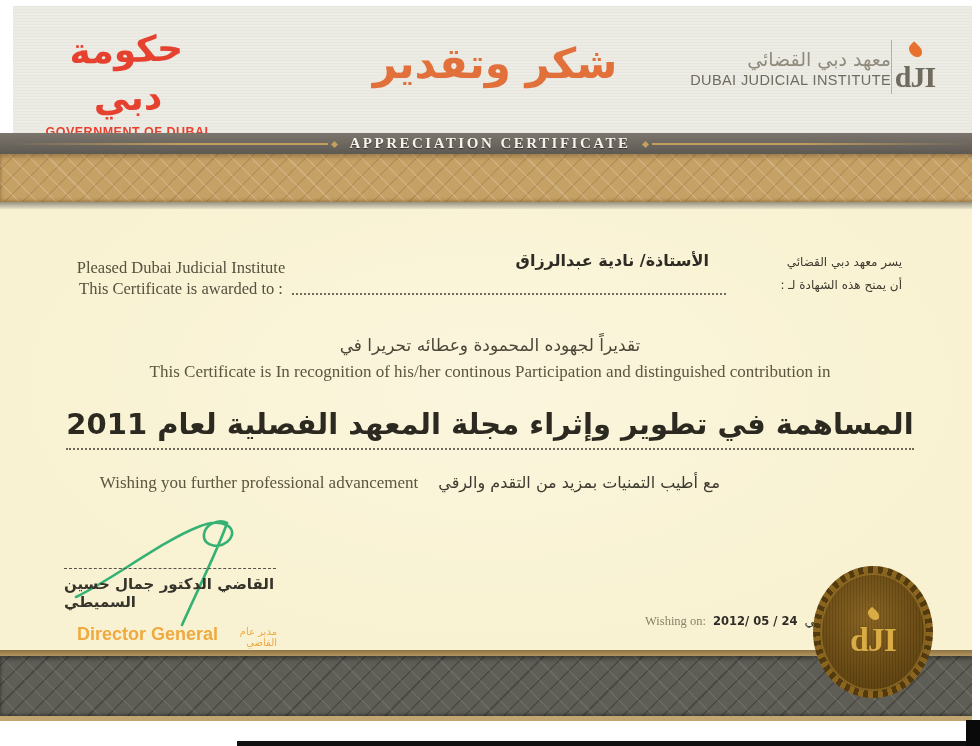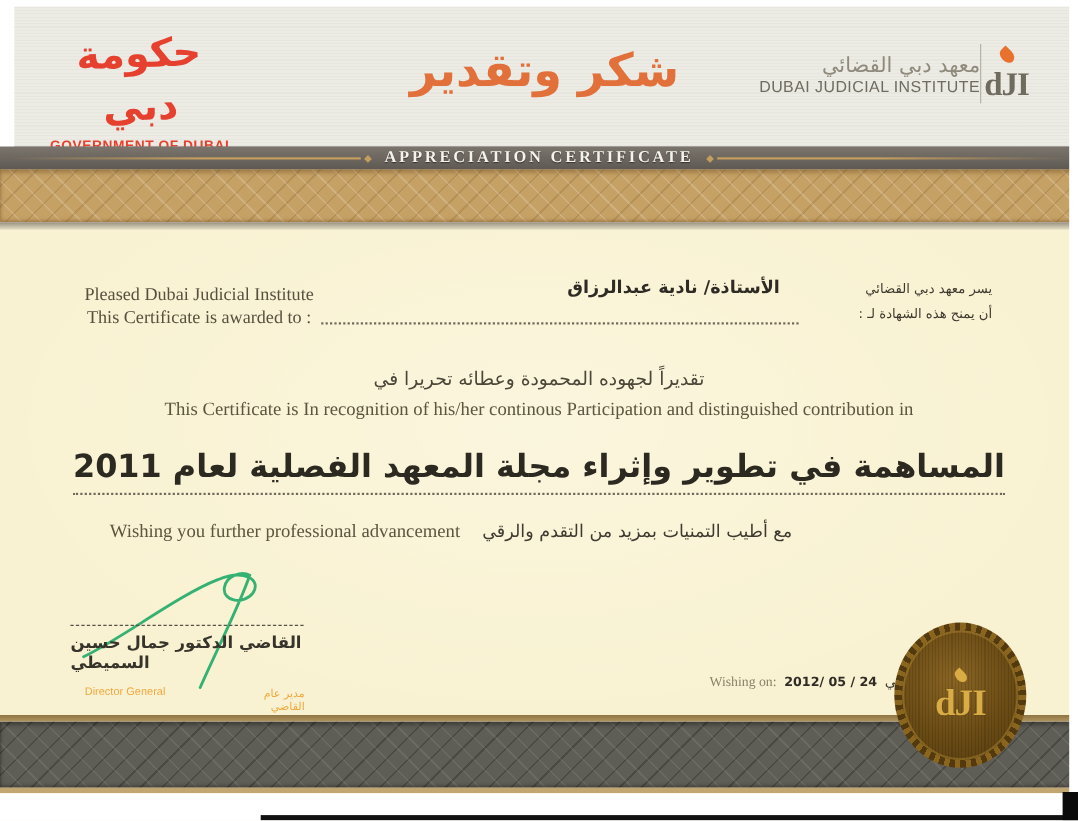--- a/index.html
+++ b/index.html
@@ -72,21 +72,21 @@
     align-items:baseline;gap:20px;}
   .wish-en{font-family:"Liberation Serif",serif;font-size:17px;color:#5c553f;}
   .wish-ar{font-size:16px;color:#3e3a2f;}
 
   .sig-svg{position:absolute;left:70px;top:288px;}
   .sig-line{position:absolute;left:64px;top:359px;width:212px;border-top:1px dashed #57524a;}
   .sig-ar{position:absolute;left:64px;top:366px;width:212px;text-align:left;
     font-size:15px;font-weight:bold;color:#36332b;}
   .sig-en{position:absolute;left:76px;top:390px;width:260px;
     font-family:"Liberation Serif",serif;font-size:17px;color:#4d4637;}
-  .sig-title-en{position:absolute;left:77px;top:415px;font-size:10px;font-weight:normal;
+  .sig-title-en{position:absolute;left:77px;top:415px;font-size:18px;font-weight:bold;
     color:#efa93f;font-family:"Liberation Sans",sans-serif;}
   .sig-title-ar{position:absolute;left:213px;top:417px;width:64px;text-align:right;
     font-size:10px;color:#efa93f;}
 
   .issued{position:absolute;left:645px;top:404px;display:flex;align-items:baseline;gap:7px;}
   .issued-en{font-family:"Liberation Serif",serif;font-size:12.5px;color:#8c8168;}
   .issued-date{font-size:11.5px;font-weight:bold;color:#2f2c26;}
   .issued-ar{font-size:13px;color:#3b382f;}
 
   

